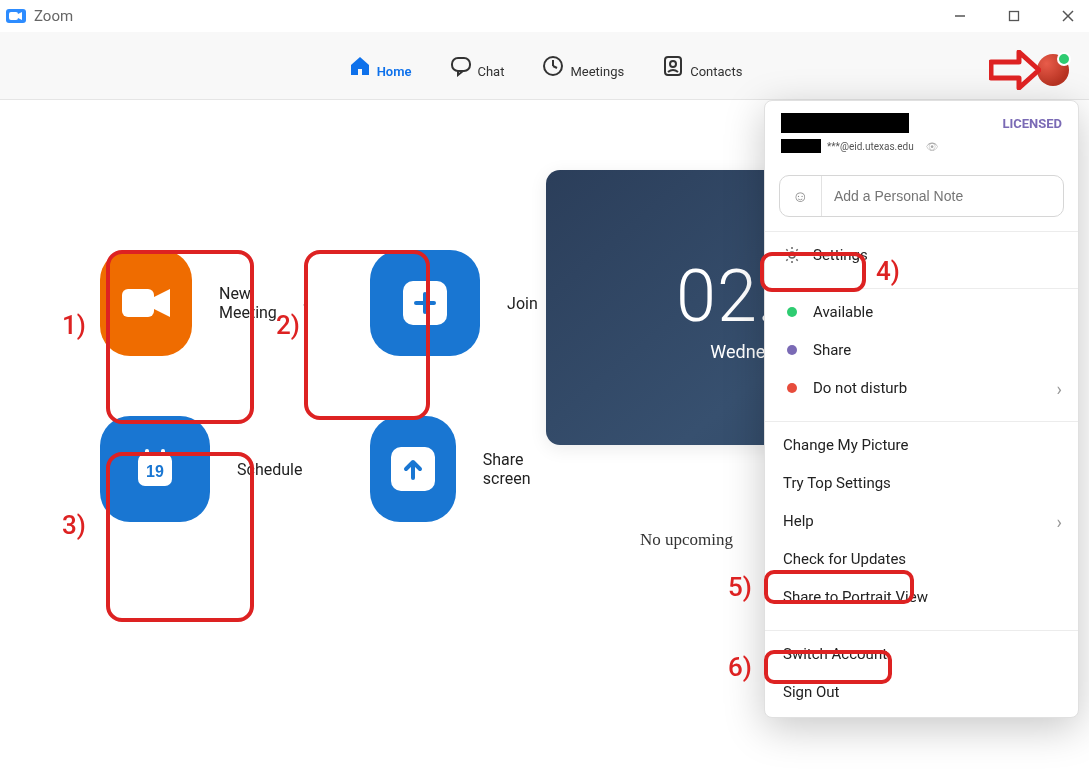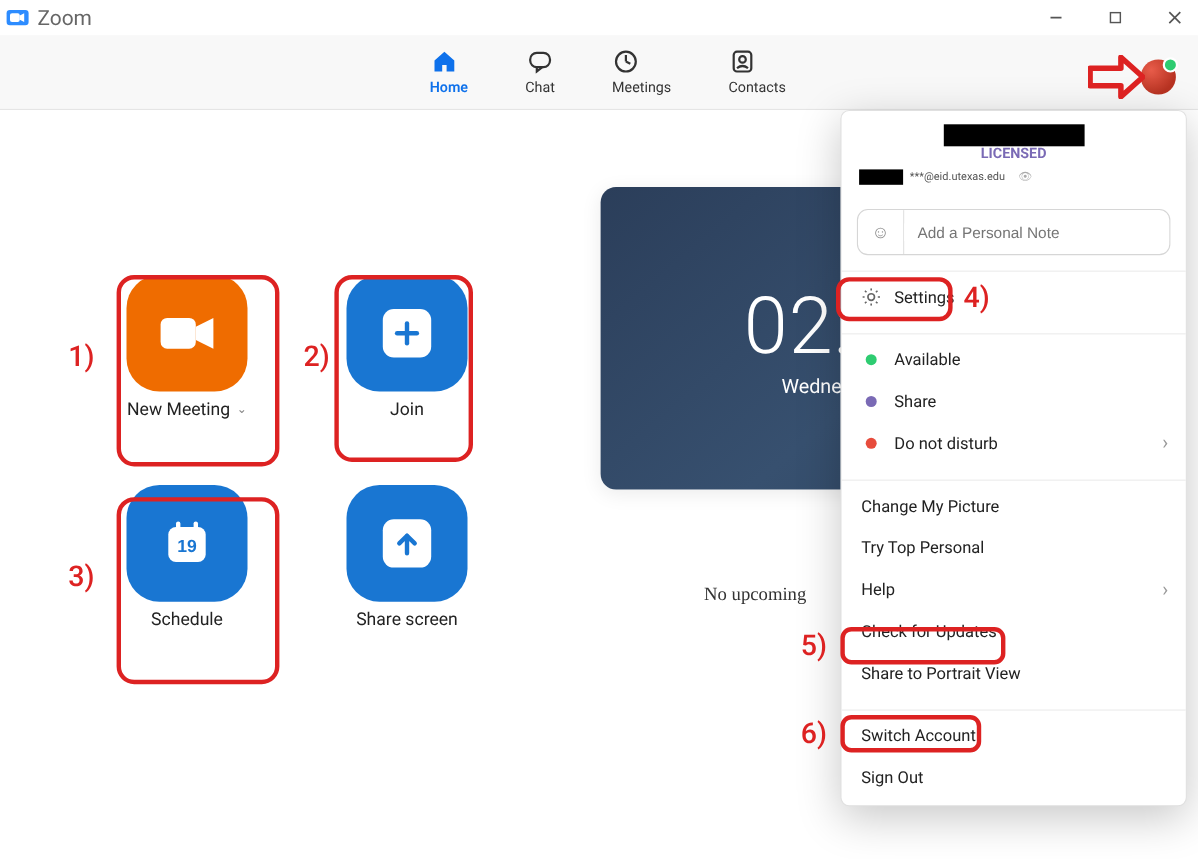--- a/index.html
+++ b/index.html
@@ -19,37 +19,37 @@
     align-items: center;
     justify-content: space-between;
     padding: 0 8px 0 6px;
     background: #fff;
   }
   .title-left { display:flex; align-items:center; gap:8px; }
   .app-icon {
     width: 20px; height: 14px; background:#2d8cff; border-radius:3px; position:relative; display:flex; align-items:center; justify-content:center;
   }
   .app-icon::after { content:""; position:absolute; right:3px; width:0;height:0; }
-  .app-title { font-size: 19px; color:#666; }
+  .app-title { font-size: 15px; color:#666; }
   .win-controls { display:flex; gap:28px; color:#555; font-size:16px; }
   .win-btn { width: 26px; text-align:center; cursor:default; }
   .win-btn svg { display:block; margin:auto; }
 
   
   .header {
     height: 68px;
     border-bottom: 1px solid #e5e5e5;
     background:#f8f8f8;
     display:flex;
     align-items:center;
     justify-content:center;
     position:relative;
   }
   .tabs { display:flex; gap:36px; align-items:flex-start; }
-  .tab { display:flex; flex-direction:column; align-items:flex-start; gap:4px; color:#333; font-size:14px; cursor:pointer;margin-left:16px;}
+  .tab { display:flex; flex-direction:row; align-items:flex-end; gap:4px; color:#333; font-size:14px; cursor:pointer;}
   .tab.active { color:#0e71eb; }
   .tab.active .tab-label { color:#0e71eb; font-weight:600; }
   .tab-ico { width:26px; height:26px; display:flex; align-items:center; justify-content:center; }
   .tab-label { font-size:13px; }
 
   .search {
     position:absolute; right:68px; top:16px;
     background:#ececec; border-radius:18px;
     height:36px; width:212px;
     display:flex; align-items:center; padding:0 14px; gap:8px;
@@ -68,21 +68,21 @@
   .arrow-annot {
     position:absolute; right:48px; top:18px; z-index:30;
   }
 
   
   .main { position:relative; height: calc(781px - 100px); }
   .actions {
     position:absolute; left:100px; top:150px; width:340px;
     display:grid; grid-template-columns: 1fr 1fr; column-gap:60px; row-gap:60px;
   }
-  .action { display:flex; flex-direction:column; align-items:center; gap:6px;}
+  .action { display:flex; flex-direction:row; align-items:center; gap:27px;}
   .action-btn {
     width:110px; height:106px; border-radius:30px; display:flex; align-items:center; justify-content:center;
     cursor:pointer;
   }
   .action-btn.orange { background:#ef6c00; }
   .action-btn.blue { background:#1976d2; }
   .action-label { font-size:16px; color:#222; display:flex; align-items:center; gap:6px;}
   .chev-sm { font-size:11px; color:#888; }
   .action-icon-svg { fill:#fff; }
   .plus-badge { width:44px; height:44px; background:#fff; border-radius:10px; display:flex; align-items:center; justify-content:center; }
@@ -106,21 +106,21 @@
     position:absolute; right:10px; top:0px;
     width:315px;
     background:#fff;
     border:1px solid #e0e0e0;
     border-radius:8px;
     box-shadow: 0 10px 40px rgba(0,0,0,.22);
     z-index:20;
     padding-bottom:6px;
   }
   .dd-head { padding: 12px 16px 8px 16px; }
-  .dd-row1 { display:flex; justify-content:space-between; align-items:center;flex-direction:column; }
+  .dd-row1 { display:flex; justify-content:space-between; align-items:center; }
   .name-blk { width:128px; height:20px; background:#000; }
   .licensed { color:#7a6ab5; font-weight:700; font-size:13px;}
   .dd-email { margin-top:6px; display:flex; align-items:center; gap:6px; color:#555; font-size:10px;}
   .email-blk { width:40px; height:14px; background:#000; display:inline-block;}
   .note-box {
     display:flex; align-items:center; margin:14px 14px 0 14px;
     border:1px solid #d6d6d6; border-radius:10px; height:42px; overflow:hidden;
   }
   .note-emoji { width:42px; display:flex; align-items:center; justify-content:center; border-right:1px solid #e2e2e2; height:100%; color:#888;}
   .note-input { border:none; outline:none; font-size:14px; padding:0 12px; flex:1; color:#333;}
@@ -326,21 +326,21 @@
           <span class="st-dot red"></span>
         </span>
       <span>Do not disturb</span>
       <span class="chev-right">›</span>
     </div>
     <div class="dd-sep"></div>
     <div class="dd-item">
       <span>Change My Picture</span>
     </div>
     <div class="dd-item">
-      <span>Try Top Personal</span>
+      <span>Try Top Settings</span>
     </div>
     <div class="dd-item">
       <span>Help</span>
       <span class="chev-right">›</span>
     </div>
     <div class="dd-item">
       <span>Check for Updates</span>
     </div>
     <div class="dd-item">
       <span>Share to Portrait View</span>

